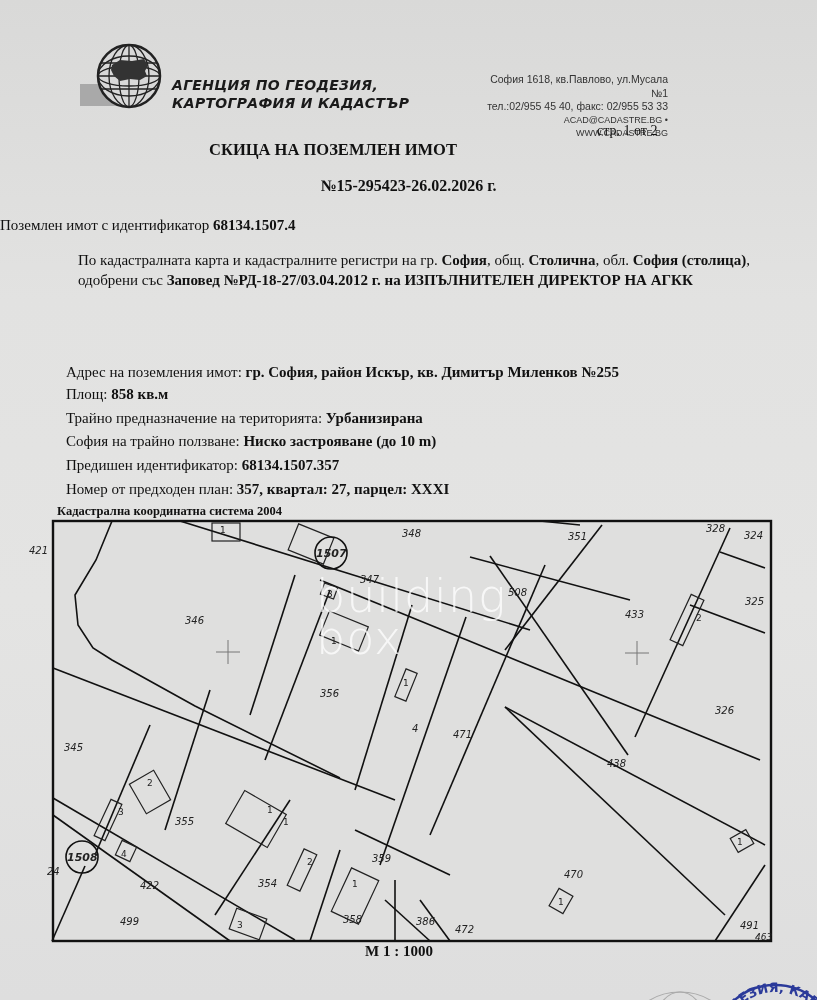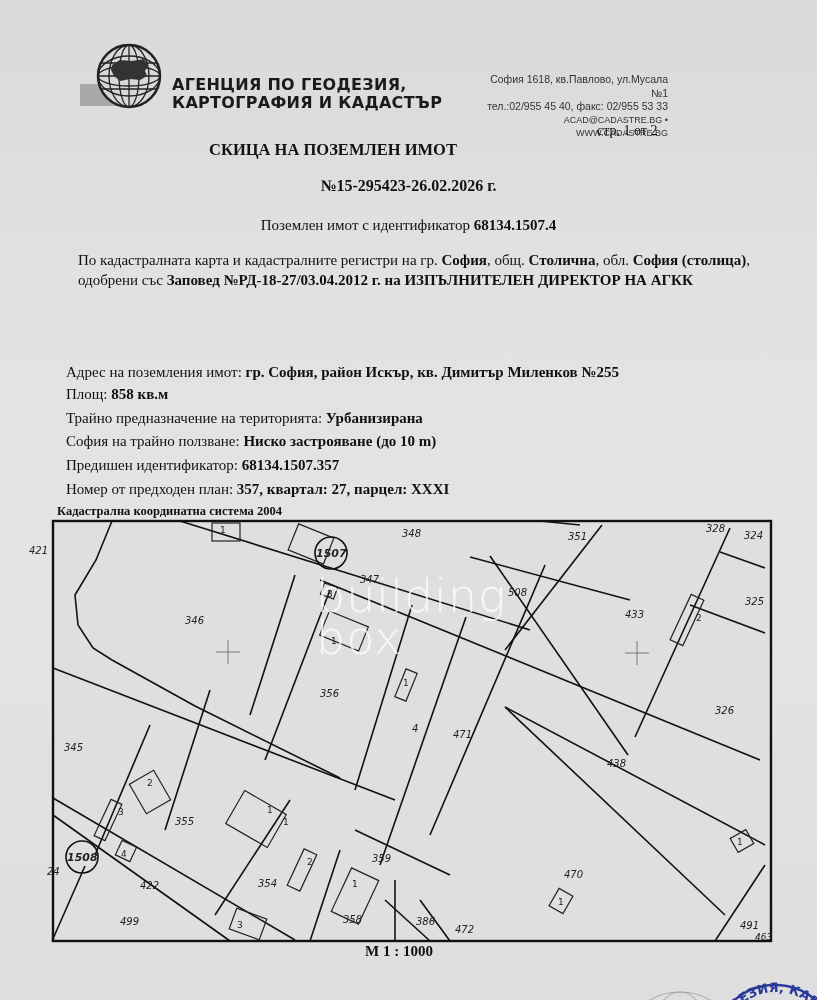--- a/index.html
+++ b/index.html
@@ -11,34 +11,34 @@
       color: #111;
       position: relative;
     }
     .page { position: absolute; left: 0; top: 0; width: 817px; height: 1000px; }
 
     
     .logo { position: absolute; left: 96px; top: 43px; width: 66px; height: 66px; }
     .logo-band { position: absolute; left: 80px; top: 84px; width: 40px; height: 22px; background: #a9a9a9; }
     .agency-name {
       position: absolute; left: 172px; top: 76px;
-      font-family: "DejaVu Sans", sans-serif; font-weight: bold; 
-      font-size: 16px; line-height: 18px; letter-spacing: 0.3px; color: #1a1a1a;
+      font-family: "DejaVu Sans", sans-serif; font-weight: bold; font-style: italic;
+      font-size: 14px; line-height: 18px; letter-spacing: 0.3px; color: #1a1a1a;
       text-transform: uppercase;
     }
     .agency-contact {
       position: absolute; left: 478px; top: 73px; text-align: right; width: 190px;
       font-family: "Liberation Sans", sans-serif; font-size: 10.5px; line-height: 13.5px; color: #333;
     }
     .agency-contact .web { font-size: 9px; }
 
     .page-no { position: absolute; left: 597px; top: 123px; font-size: 14px; }
     .doc-title { position: absolute; left: 0; width: 666px; text-align: center; top: 140px; font-weight: bold; font-size: 16.5px; }
     .doc-number { position: absolute; left: 0; width: 817px; text-align: center; top: 177px; font-weight: bold; font-size: 16px; }
-    .doc-subject { position: absolute; left: 0; width: 817px; text-align: center; top: 217px; font-size: 15px; }
+    .doc-subject { position: absolute; left: 0; width: 817px; top: 217px; font-size: 15px; }
     .doc-subject b { font-weight: bold; }
 
     .para { position: absolute; left: 78px; width: 700px; font-size: 15px; line-height: 20px; }
     .para b { font-weight: bold; }
     .p1 { top: 250px; }
     .p2 { top: 319px; }
     .line { position: absolute; left: 66px; font-size: 15px; white-space: nowrap; }
     .line b { font-weight: bold; }
     .l-address { top: 364px; }
     .l-area { top: 386px; }

